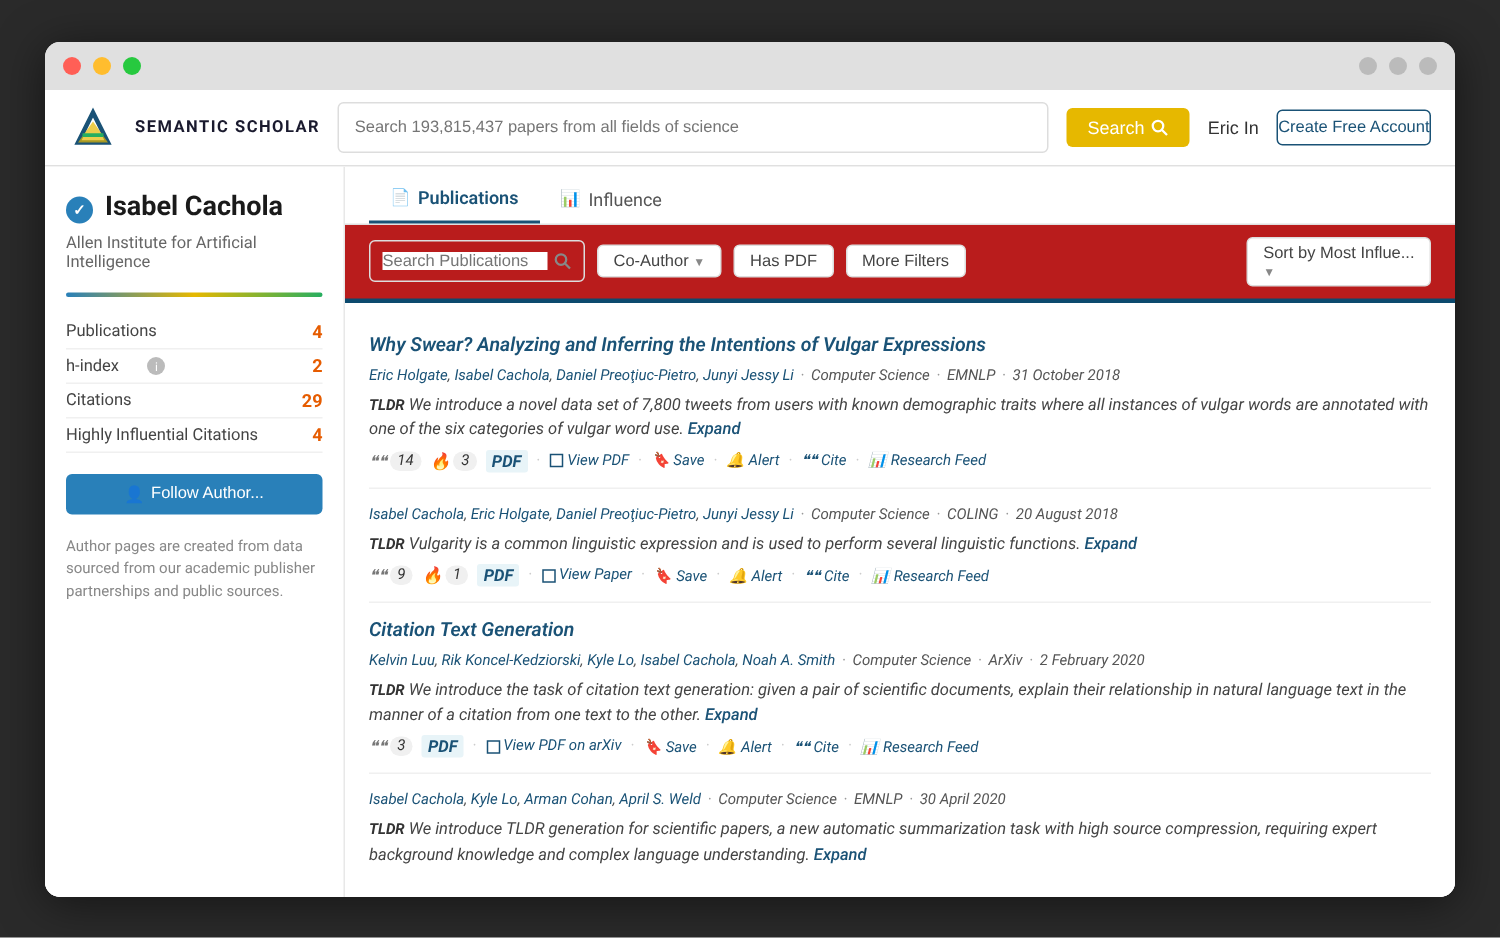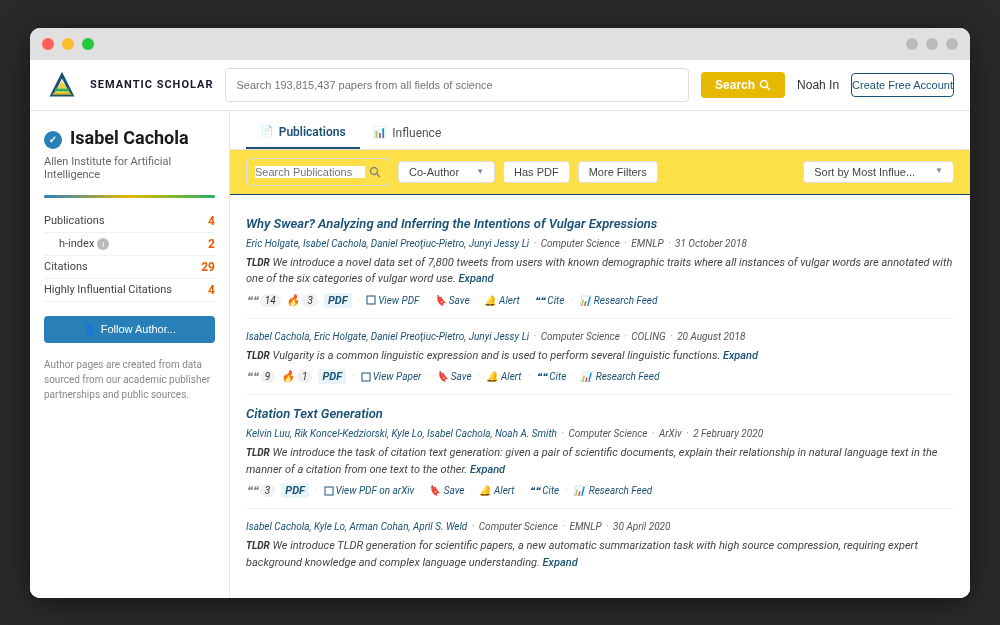--- a/index.html
+++ b/index.html
@@ -88,21 +88,21 @@
     }
     .search-btn {
       background: #e6b800;
       color: #fff;
       border: none;
       border-radius: 4px;
       padding: 6px 14px;
       font-size: 12px;
       cursor: pointer;
       display: flex; align-items: center; gap: 4px;
-      font-weight: 700;
+      font-weight: 400;
     }
     .sign-in-btn {
       background: none; border: none;
       font-size: 12px; color: #333;
       cursor: pointer; white-space: nowrap;
     }
     .create-account-btn {
       background: none;
       border: 1.5px solid #1a5276;
       border-radius: 4px;
@@ -175,21 +175,21 @@
       color: #444;
       border-bottom: 1px solid #f0f0f0;
     }
     .stat-row:last-of-type { border-bottom: none; }
     .stat-value {
       color: #e65c00;
       font-weight: 700;
       font-size: 12px;
     }
     .stat-label-row {
-      display: flex; align-items: flex-end; gap: 3px; margin-left: 15px;
+      display: flex; align-items: flex-end; gap: 19px;
     }
     .info-icon {
       width: 12px; height: 12px;
       background: #bbb;
       border-radius: 50%;
       display: flex; align-items: center; justify-content: center;
       font-size: 8px; color: white;
     }
     .follow-btn {
       width: 100%;
@@ -234,22 +234,22 @@
       color: #1a5276;
       border-bottom: 2px solid #1a5276;
       font-weight: 600;
     }
     
     .filter-bar {
       display: flex;
       align-items: center;
       padding: 8px 16px;
       gap: 8px;
-      background: #fde047;
-      border-bottom: 1px solid #0c4a6e;
+      background: #b91c1c;
+      border-bottom: 3px solid #0c4a6e;
       flex-shrink: 0;
     }
     .filter-search {
       display: flex;
       align-items: center;
       border: 1px solid #ddd;
       border-radius: 4px;
       padding: 0 8px;
       height: 28px;
       gap: 4px;
@@ -260,33 +260,33 @@
       width: 110px;
     }
     .filter-btn {
       border: 1px solid #ddd;
       border-radius: 4px;
       padding: 4px 10px;
       font-size: 11px;
       color: #444;
       background: #fff;
       cursor: pointer;
-      display: flex; align-items: center; gap: 17px;
+      display: flex; align-items: center; gap: 3px;
     }
     .filter-btn .arrow { font-size: 8px; color: #888; }
     .sort-btn {
       margin-left: auto;
       border: 1px solid #ddd;
       border-radius: 4px;
       padding: 4px 10px;
       font-size: 11px;
       color: #444;
       background: #fff;
       cursor: pointer;
-      display: flex; align-items: flex-start; gap: 20px;
+      display: flex; align-items: flex-start; gap: 2px; flex-direction: column;
     }
     
     .papers-list {
       flex: 1;
       overflow-y: auto;
       padding: 10px 16px;
       background: #fff;
     }
     .paper-item {
       padding: 10px 0;
@@ -402,21 +402,21 @@
       </div>
 
       <button class="search-btn">
         <span>Search</span>
         <svg width="12" height="12" viewBox="0 0 12 12">
           <circle cx="5" cy="5" r="3.5" fill="none" stroke="white" stroke-width="1.5"></circle>
           <line x1="7.5" y1="7.5" x2="11" y2="11" stroke="white" stroke-width="1.5"></line>
         </svg>
       </button>
 
-      <button class="sign-in-btn">Noah In</button>
+      <button class="sign-in-btn">Eric In</button>
       <button class="create-account-btn">Create Free Account</button>
     </div>
 
     <div class="main">
 
       <div class="sidebar">
         <div class="author-header">
           <div class="verified-badge"></div>
           <span class="author-name">Isabel Cachola</span>
         </div>

